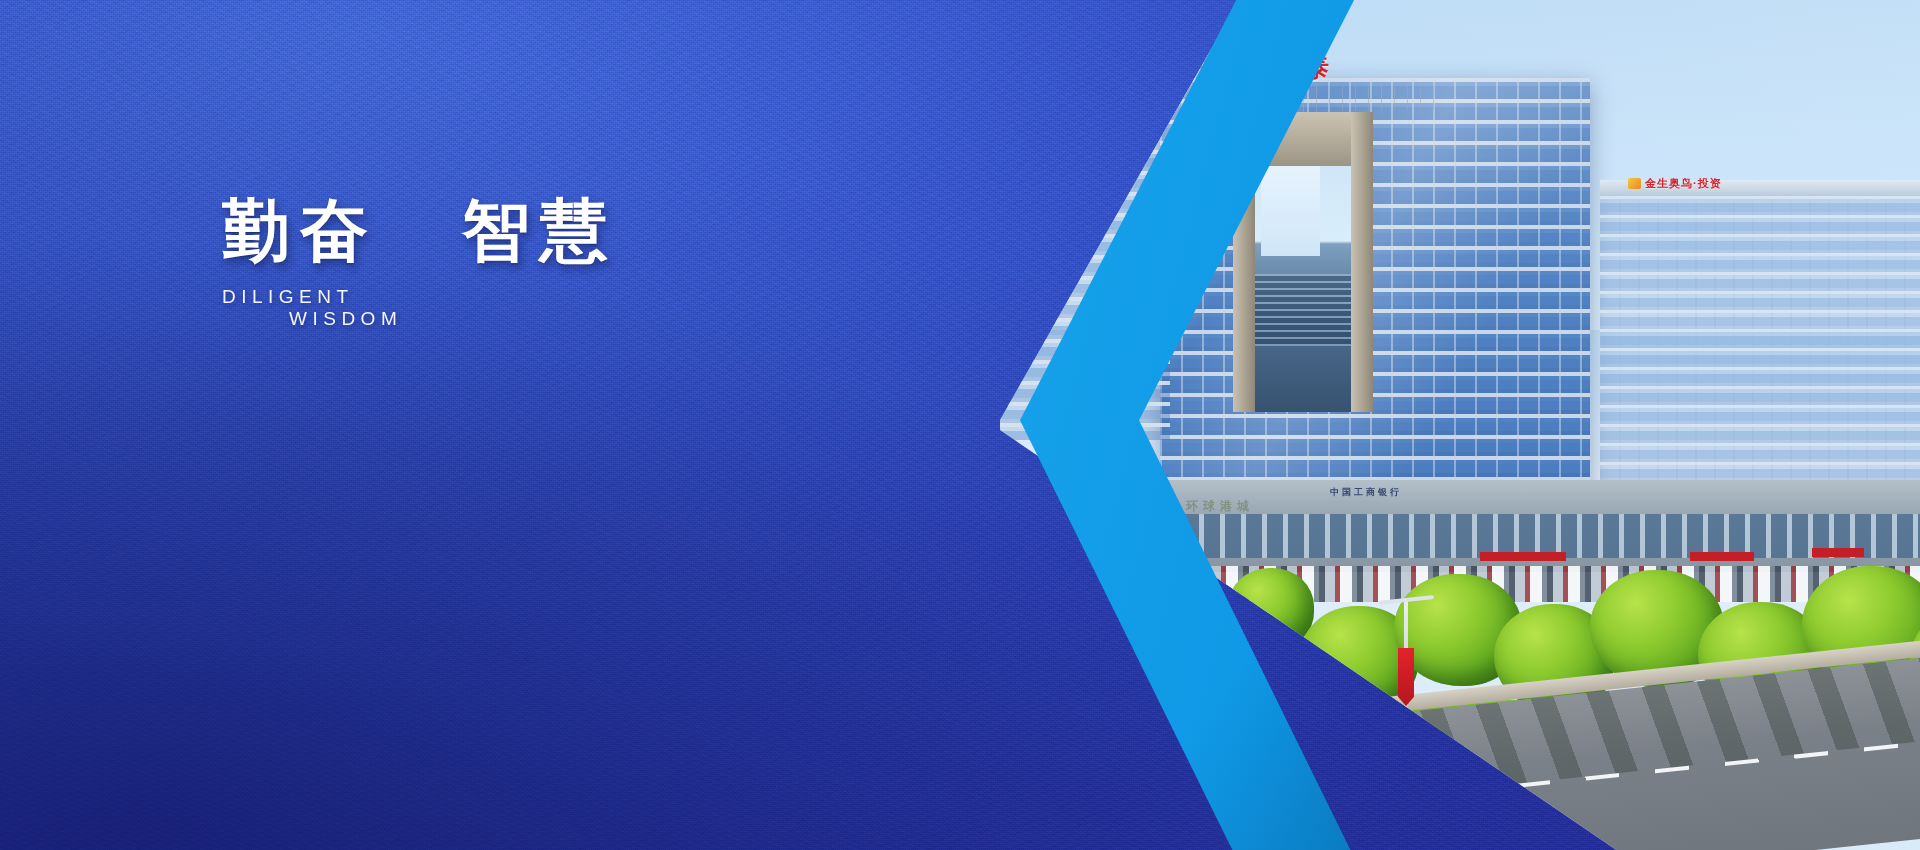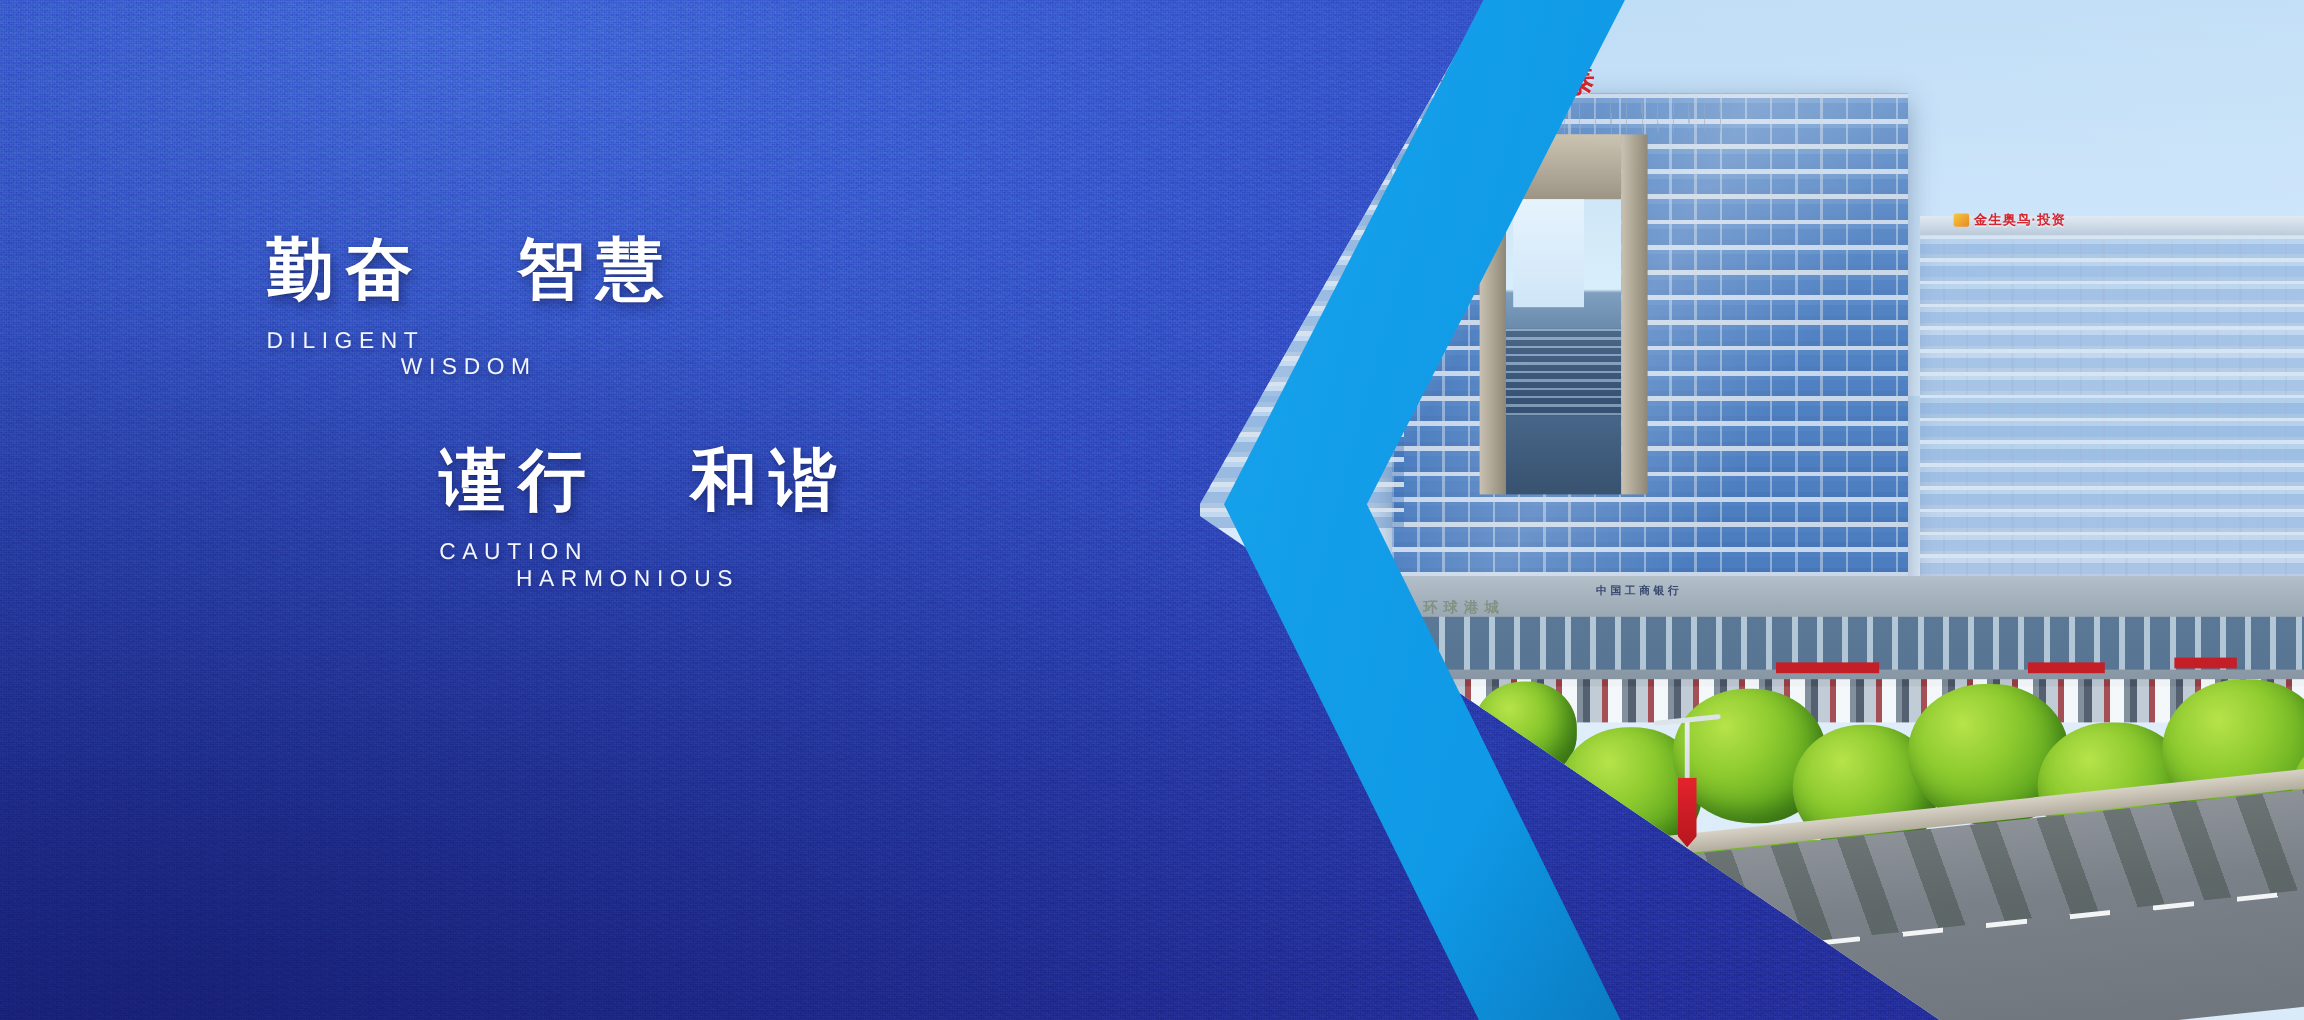--- a/index.html
+++ b/index.html
@@ -294,36 +294,36 @@
   
   .copy{
     position:absolute; left:0; top:0; width:1000px; height:850px;
   }
   .line{ position:absolute; }
   .line-1{ left:222px; top:196px; }
   .line-2{ left:366px; top:372px; }
 
   .headline{
     font-family:"Liberation Sans","DejaVu Sans",sans-serif;
-    font-size:56px; font-weight:700; color:#ffffff;
+    font-size:68px; font-weight:700; color:#ffffff;
     letter-spacing:10px; line-height:1;
     white-space:nowrap;
     text-shadow:3px 5px 9px rgba(10,20,70,.45), 0 1px 2px rgba(10,20,70,.35);
   }
   .headline .gap{ display:inline-block; width:26px; }
 
   .sub{
     margin-top:22px;
     display:flex; white-space:nowrap;
     font-size:19px; font-weight:400; color:#f2f5ff;
     letter-spacing:5.5px;
     text-shadow:1px 2px 5px rgba(10,20,70,.45);
     flex-direction:column;
   }
-  .sub .s2{ margin-left:112px; }
+  .sub .s2{ margin-left:67px; }
   .line-2 .sub .s2{ margin-left:64px; }
 </style>
 </head>
 <body>
 
 <div id="banner">
 
   <div class="bg-base"></div>
   <div class="bg-noise"></div>
   <div class="bg-noise2"></div>
@@ -406,26 +406,15 @@
         <span>勤奋</span>
         <span class="gap"></span>
         <span>智慧</span>
       </div>
       <div class="sub">
         <span class="s1">DILIGENT</span>
         <span class="s2">WISDOM</span>
       </div>
     </div>
 
-    <div class="line line-2">
-      <div class="headline">
-        <span>谨行</span>
-        <span class="gap"></span>
-        <span>和谐</span>
-      </div>
-      <div class="sub">
-        <span class="s1">CAUTION</span>
-        <span class="s2">HARMONIOUS</span>
-      </div>
-    </div>
 
   </div>
 </div>
 
 </body></html>

